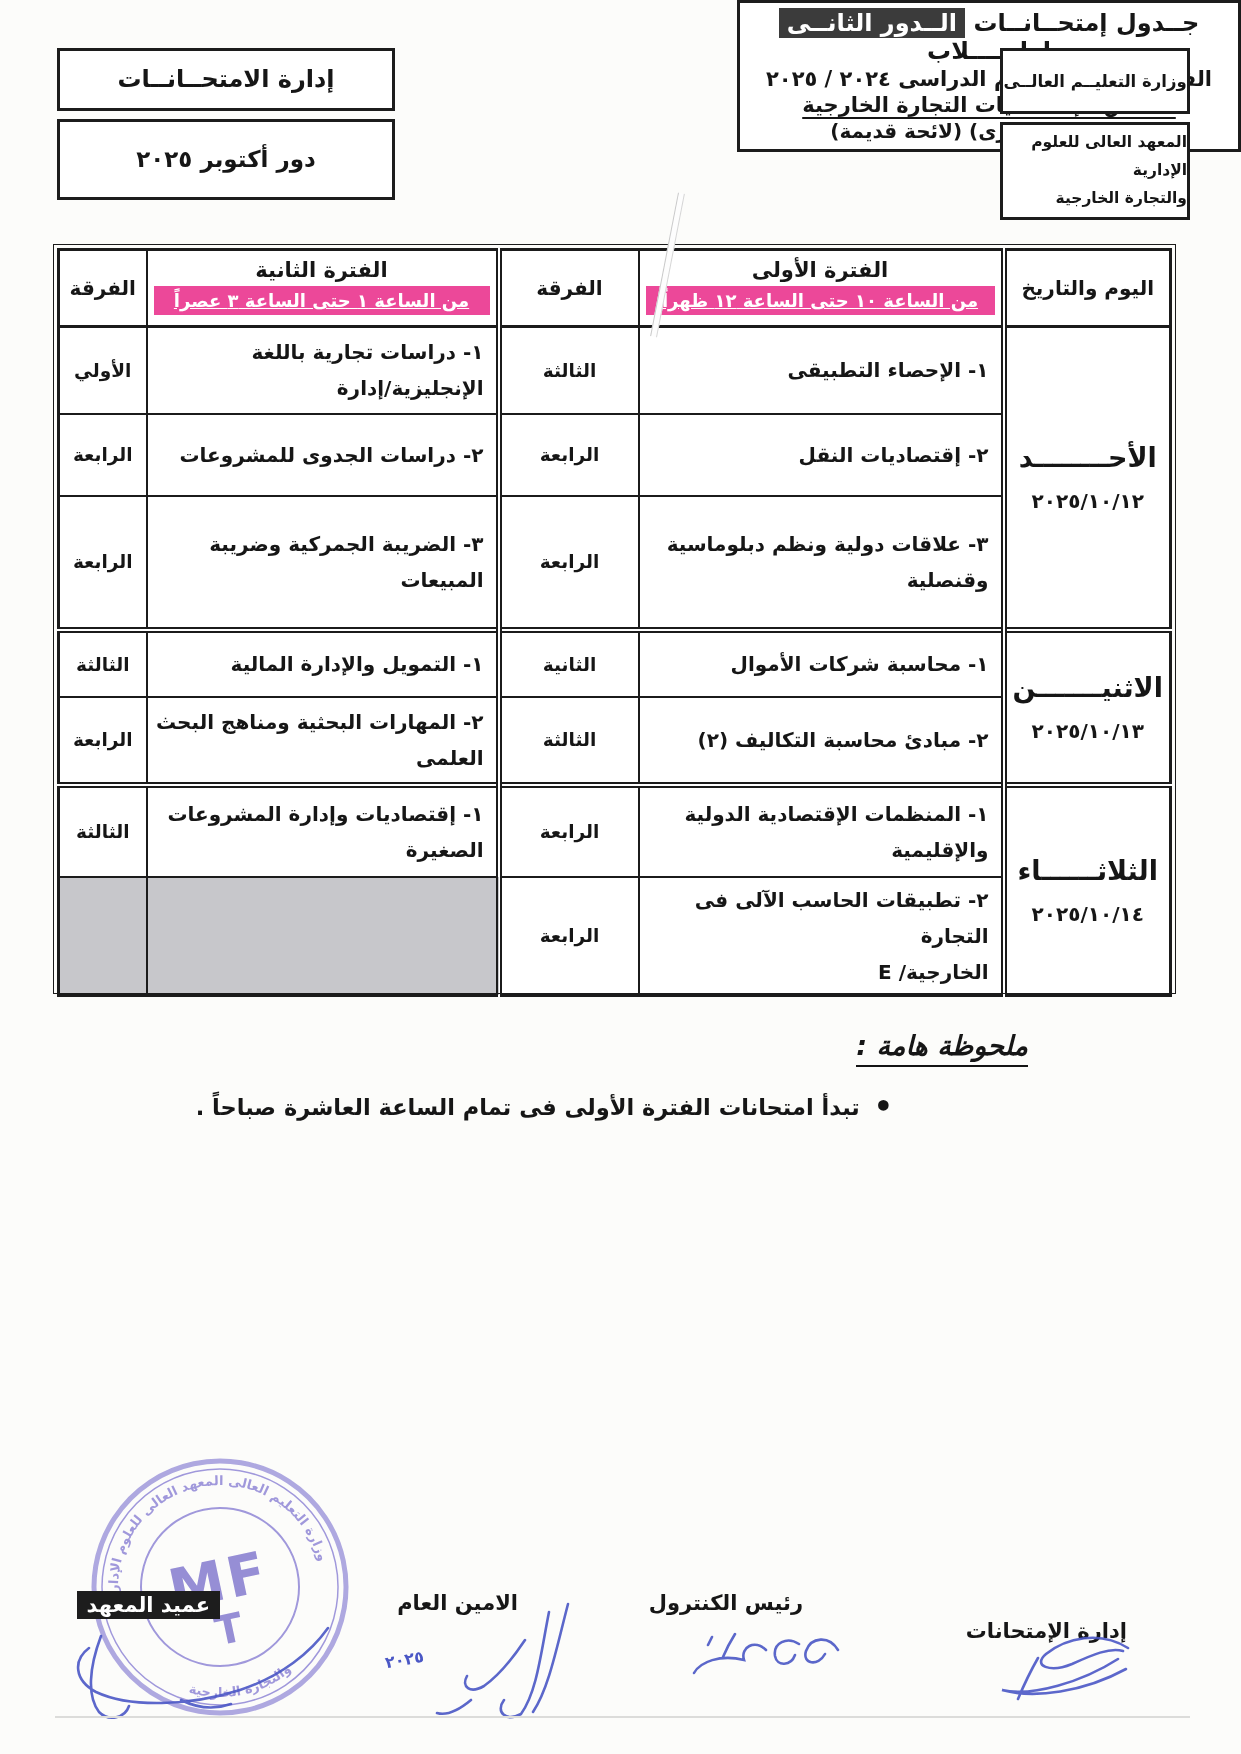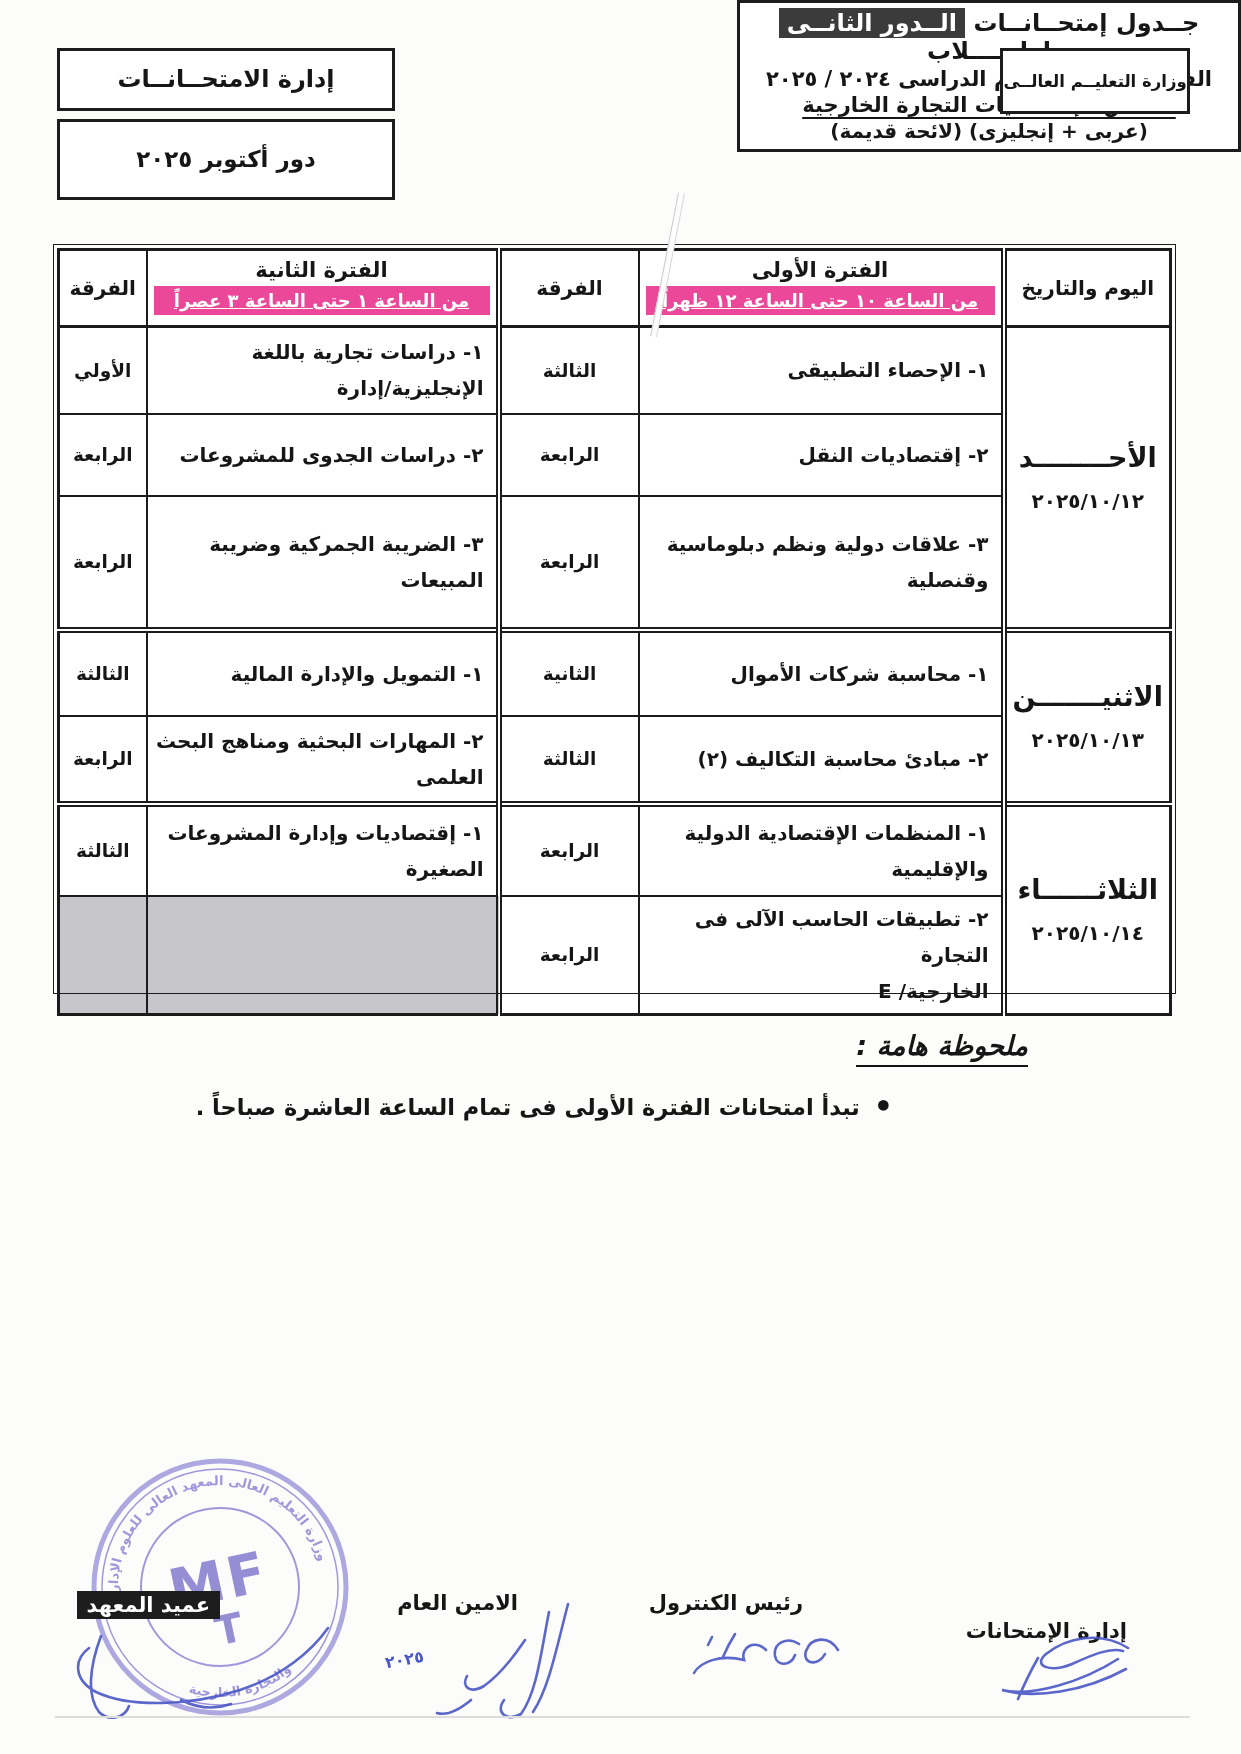--- a/index.html
+++ b/index.html
@@ -80,20 +80,22 @@
 
   <div class="box-title">
     <div class="t-line1"><span>جــدول إمتحــانــات </span><span class="hl">الــدور الثانــى</span><span> لطــــــلاب</span></div>
     <div class="t-line2">الفرقــة الرابعة للعام الدراسى ٢٠٢٤ / ٢٠٢٥</div>
     <div class="t-line3">تخصص : إقتصاديات التجارة الخارجية</div>
     <div class="t-line4">(عربى + إنجليزى) (لائحة قديمة)</div>
   </div>
 
   <div class="hdr-box box-ministry">
     <div class="hcell">وزارة التعليــم العالــى</div>
+    <div class="hcell">المعهد العالى للعلوم الإدارية
+والتجارة الخارجية</div>
   </div>
 
   <div class="tbl-wrap">
     <table>
       <colgroup>
         <col style="width:167px">
           <col style="width:365px">
           <col style="width:140px">
         <col style="width:352px">
           <col style="width:88px">
@@ -132,21 +134,21 @@
           <td class="grade">الرابعة</td>
         </tr>
         <tr style="height:134px">
           <td class="subj">٣- علاقات دولية ونظم دبلوماسية
 وقنصلية</td>
           <td class="grade grade1">الرابعة</td>
           <td class="subj">٣- الضريبة الجمركية وضريبة المبيعات</td>
           <td class="grade">الرابعة</td>
         </tr>
 
-        <tr class="group-start" style="height:86px">
+        <tr class="group-start" style="height:67px">
           <td class="day-col day-cell" rowspan="2">
             <div class="day-name">الاثنيـــــــن</div>
             <div class="day-date">٢٠٢٥/١٠/١٣</div>
           </td>
           <td class="subj">١- محاسبة شركات الأموال</td>
           <td class="grade grade1">الثانية</td>
           <td class="subj">١- التمويل والإدارة المالية</td>
           <td class="grade">الثالثة</td>
         </tr>
         <tr style="height:88px">

